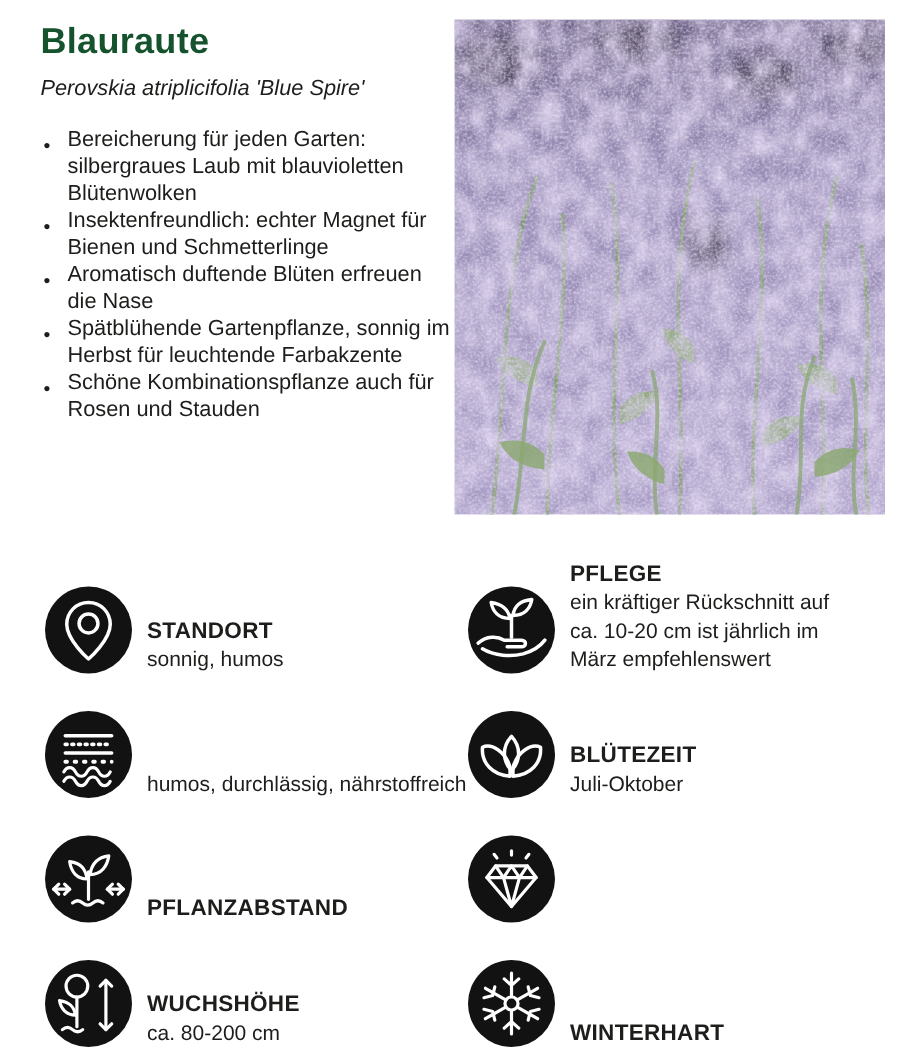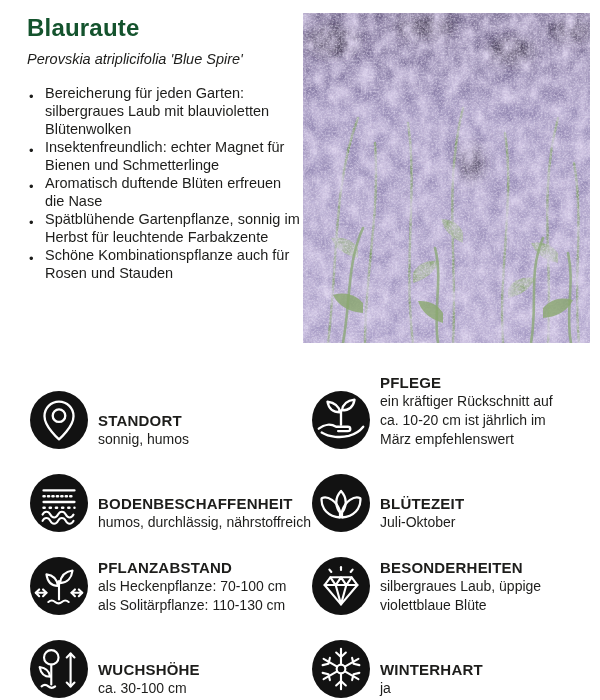--- a/index.html
+++ b/index.html
@@ -223,21 +223,20 @@
         <svg viewBox="0 0 60 60" fill="none" stroke="#ffffff" stroke-width="2.4" stroke-linecap="round" stroke-linejoin="round">
           <path d="M14 17 H46"></path>
           <path d="M14 23 H46" stroke-width="2.6" stroke-dasharray="1.2 3.4"></path>
           <path d="M14 29 H46"></path>
           <path d="M14 35 H46" stroke-width="2.6" stroke-dasharray="1.2 5.2"></path>
           <path d="M13 42 c2 -4 6 -4 8 0 c2 4 6 4 8 0 c2 -4 6 -4 8 0 c2 4 6 4 8 0" stroke-width="2.2"></path>
           <path d="M13 48.5 c2 -4 6 -4 8 0 c2 4 6 4 8 0 c2 -4 6 -4 8 0 c2 4 6 4 8 0" stroke-width="2.2"></path>
         </svg>
       </div>
       <div class="attr-text">
-        <div class="attr-label">BODENBESCHAFFENHEIT</div>
         <div class="attr-desc">humos, durchlässig, nährstoffreich</div>
       </div>
     </div>
 
     <div class="attr-item">
       <div class="attr-icon">
         <svg viewBox="0 0 60 60" fill="none" stroke="#ffffff" stroke-width="2.4" stroke-linecap="round" stroke-linejoin="round">
           <path d="M29 45 C 17 44 9 36 10 25 C 16 22 26 28 29 39 Z"></path>
           <path d="M31 45 C 43 44 51 36 50 25 C 44 22 34 28 31 39 Z"></path>
           <path d="M30 41 C 24 35 23 25 30 17.5 C 37 25 36 35 30 41 Z"></path>
@@ -259,59 +258,52 @@
           <path d="M6 37 H17"></path>
             <path d="M9.5 33.5 L6 37 L9.5 40.5"></path>
             <path d="M13.5 33.5 L17 37 L13.5 40.5"></path>
           <path d="M43 37 H54"></path>
             <path d="M46.5 33.5 L43 37 L46.5 40.5"></path>
             <path d="M50.5 33.5 L54 37 L50.5 40.5"></path>
         </svg>
       </div>
       <div class="attr-text">
         <div class="attr-label">PFLANZABSTAND</div>
-        <div class="attr-desc">als Heckenpflanze: 70-100 cm
-als Solitärpflanze: 110-130 cm</div>
       </div>
     </div>
 
     <div class="attr-item">
       <div class="attr-icon">
         <svg viewBox="0 0 60 60" fill="none" stroke="#ffffff" stroke-width="2.2" stroke-linecap="round" stroke-linejoin="round">
           <path d="M13 29 L19 21 H41 L47 29 L30 49 Z"></path>
           <path d="M13 29 H47"></path>
           <path d="M19 21 L24.5 29 L30 21 L35.5 29 L41 21"></path>
           <path d="M24.5 29 L30 49 L35.5 29"></path>
           <path d="M18 13 L20 15.5"></path>
             <path d="M30 10.5 V13.5"></path>
             <path d="M42 13 L40 15.5"></path>
         </svg>
       </div>
-      <div class="attr-text">
-        <div class="attr-label">BESONDERHEITEN</div>
-        <div class="attr-desc">silbergraues Laub, üppige
-violettblaue Blüte</div>
-      </div>
     </div>
 
     <div class="attr-item">
       <div class="attr-icon">
         <svg viewBox="0 0 60 60" fill="none" stroke="#ffffff" stroke-width="2.2" stroke-linecap="round" stroke-linejoin="round">
           <circle cx="22" cy="18" r="7.5"></circle>
           <path d="M22 46 C 22 38 22 32 22 25.5"></path>
           <path d="M21 38 C 15 38 11 34 10 28 C 17 29 20 32 21 38 Z"></path>
           <path d="M12 48 q3.5 -3 7 0 q3.5 3 7 0"></path>
           <path d="M42 14 V48"></path>
           <path d="M38 18 L42 14 L46 18"></path>
           <path d="M38 44 L42 48 L46 44"></path>
         </svg>
       </div>
       <div class="attr-text">
         <div class="attr-label">WUCHSHÖHE</div>
-        <div class="attr-desc">ca. 30-100 cm</div>
+        <div class="attr-desc">ca. 80-200 cm</div>
       </div>
     </div>
 
     <div class="attr-item">
       <div class="attr-icon">
         <svg viewBox="0 0 60 60" fill="none" stroke="#ffffff" stroke-width="2.2" stroke-linecap="round" stroke-linejoin="round">
           <circle cx="30" cy="30" r="4.5"></circle>
           <path d="M30 9 V25"></path>
             <path d="M30 35 V51"></path>
           <path d="M12 19.5 L26 27.5"></path>
@@ -321,18 +313,17 @@
           <path d="M25 13 L30 17.5 L35 13"></path>
             <path d="M25 47 L30 42.5 L35 47"></path>
           <path d="M11 26 L17 24.5 L18.5 18.5"></path>
             <path d="M49 34 L43 35.5 L41.5 41.5"></path>
           <path d="M11 34 L17 35.5 L18.5 41.5"></path>
             <path d="M49 26 L43 24.5 L41.5 18.5"></path>
         </svg>
       </div>
       <div class="attr-text">
         <div class="attr-label">WINTERHART</div>
-        <div class="attr-desc">ja</div>
       </div>
     </div>
 
   </div>
 </div>
 
 </body></html>

